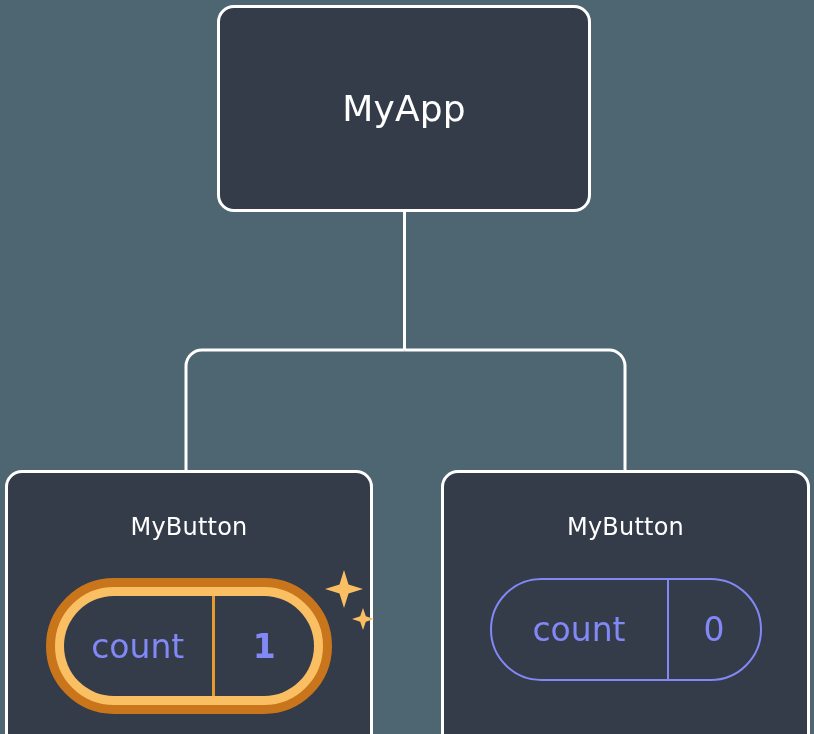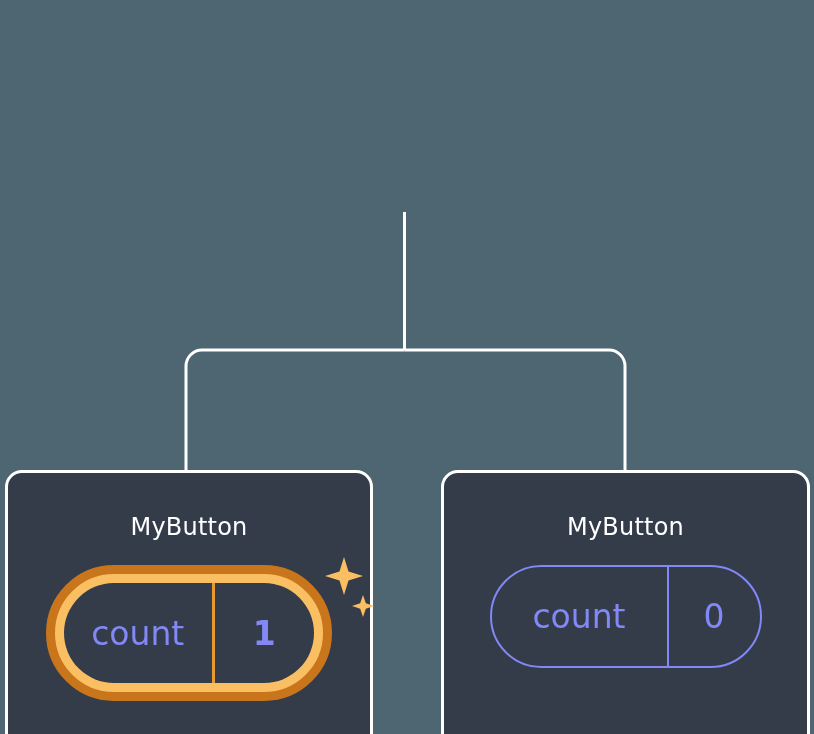--- a/index.html
+++ b/index.html
@@ -59,21 +59,21 @@
     font-weight: 400;
     letter-spacing: 0.2px;
     line-height: 1;
     white-space: nowrap;
   }
   .node-child .node-title { font-size: 24px; }
 
   
   .pill-wrap {
     position: relative;
-    margin-top: 26px;
+    margin-top: 39px;
     display: flex;
     align-items: center;
   }
 
   .pill {
     display: flex;
     align-items: stretch;
     box-sizing: border-box;
     background: #343b49;
   }
@@ -158,20 +158,23 @@
 <div id="stage">
 
   <svg id="connectors" viewBox="0 0 814 734" width="814" height="734">
 
     <path d="M 404.5 212 L 404.5 350" stroke="#ffffff" stroke-width="3" fill="none"></path>
 
     <path d="M 404.5 350 L 202 350 A 16 16 0 0 0 186 366 L 186 470" stroke="#ffffff" stroke-width="3" fill="none"></path>
     <path d="M 404.5 350 L 609 350 A 16 16 0 0 1 625 366 L 625 470" stroke="#ffffff" stroke-width="3" fill="none"></path>
   </svg>
 
+  <div class="node node-root">
+    <div class="node-title">MyApp</div>
+  </div>
 
   <div class="node node-child node-child-left">
     <div class="node-title">MyButton</div>
 
     <div class="pill-wrap">
       <div class="pill pill-hot">
         <div class="pill-hot-inner">
           <div class="pill-key">count</div>
           <div class="pill-val">1</div>
         </div>

